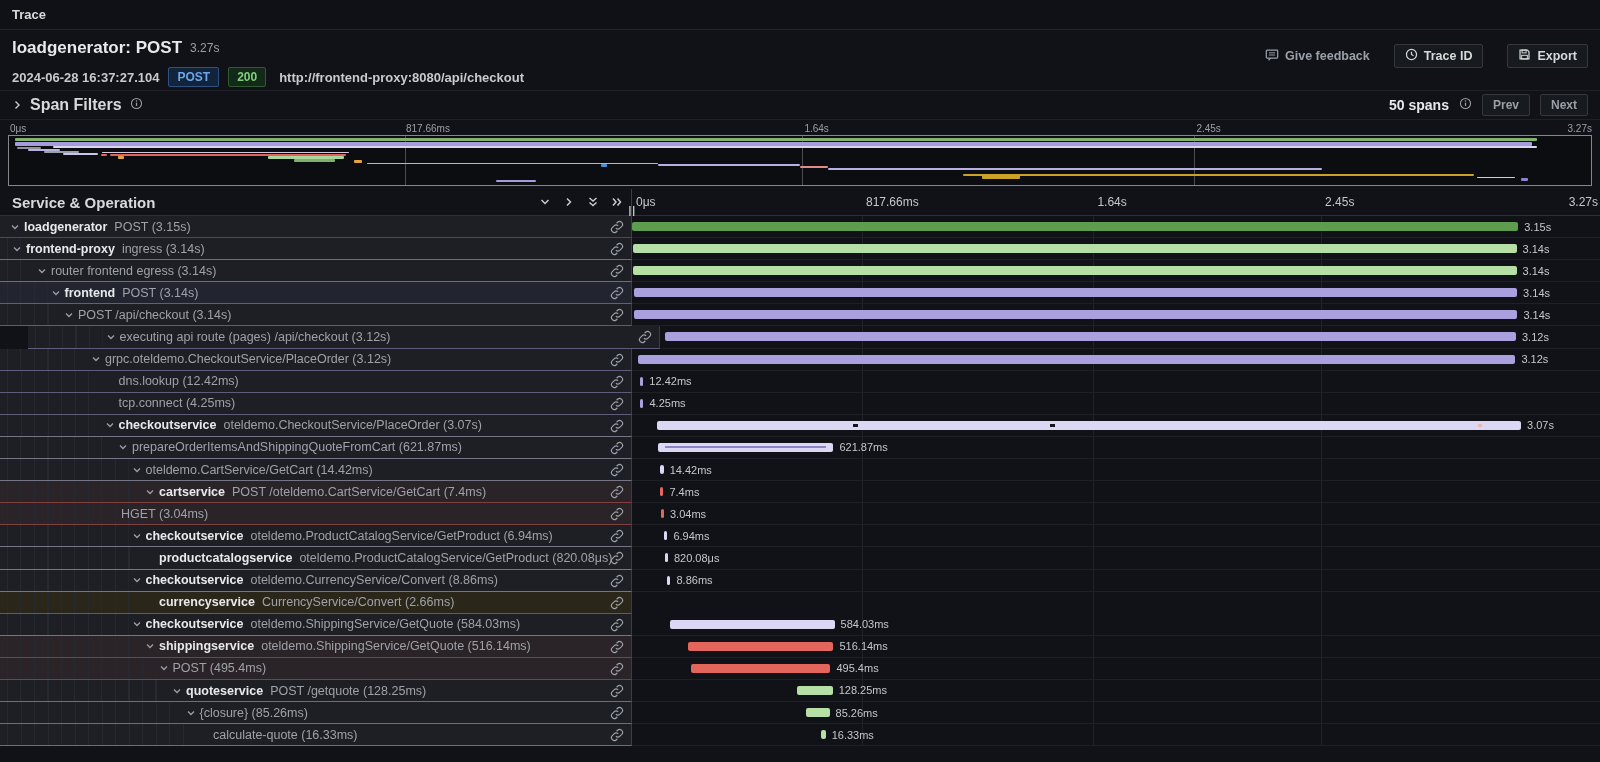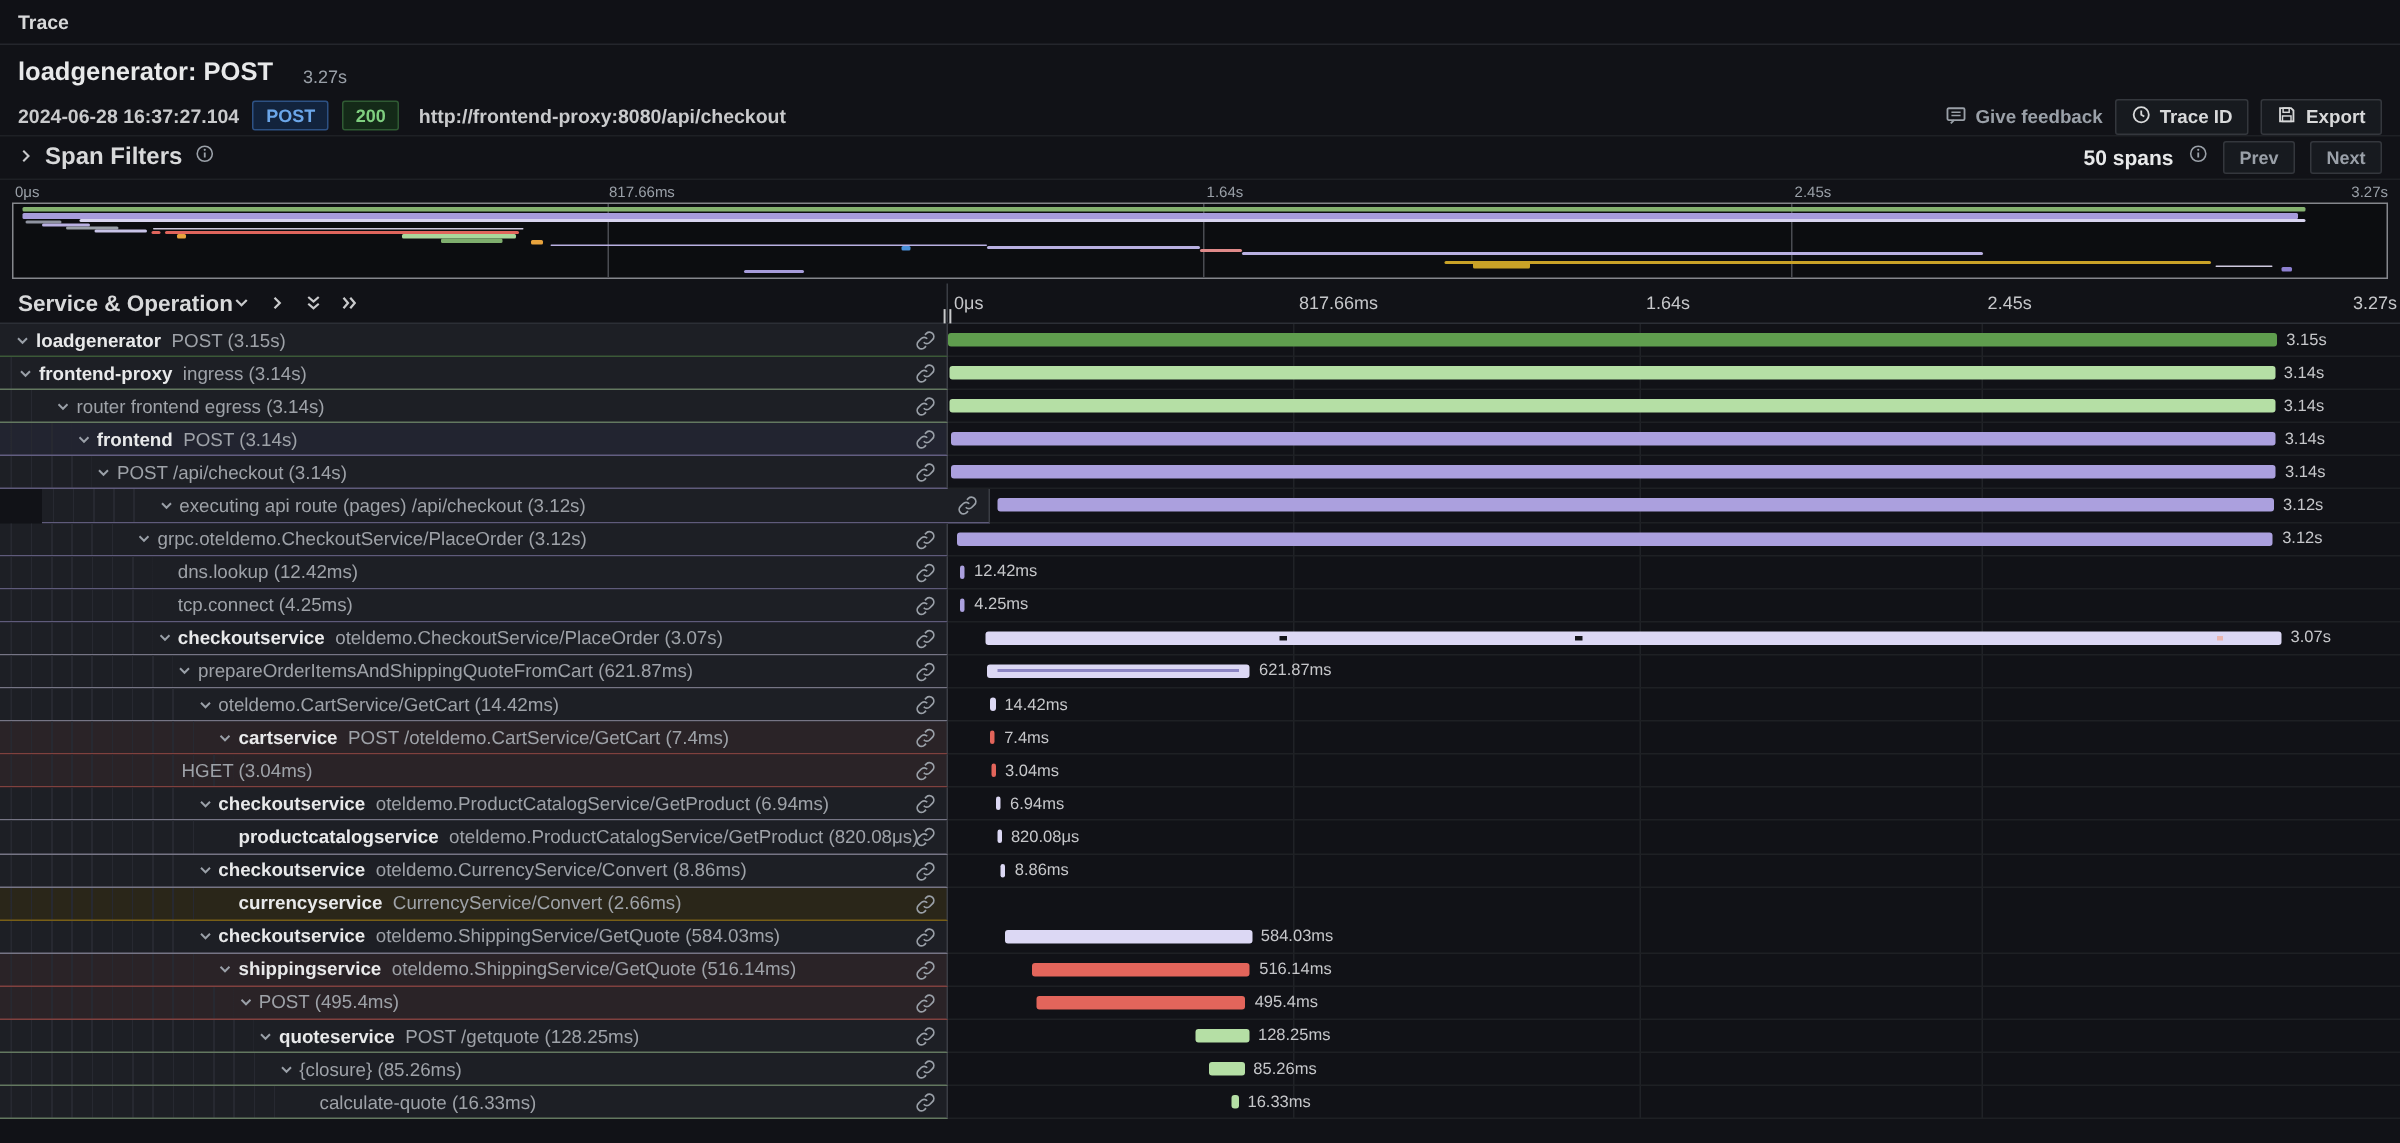--- a/index.html
+++ b/index.html
@@ -6,30 +6,30 @@
   html,body { width:1600px; height:762px; background:#111217; overflow:hidden;
     font-family:"Liberation Sans", sans-serif; color:#c9cacc; }
 
   
   .topstrip { height:30px; background:#101116; border-bottom:1px solid #24262c;
     display:flex; align-items:center; padding:0 12px; }
   .topstrip .apptitle { font-size:13px; font-weight:bold; color:#d8d9da; }
 
   
   .tracehead { height:60px; padding:6px 12px 0 12px; display:flex; justify-content:space-between; }
-  .th-left .titleline { display:flex; align-items:flex-end; gap:20px; margin-top:2px; }
+  .th-left .titleline { display:flex; align-items:center; gap:8px; margin-top:2px; }
   .trace-title { font-size:17px; font-weight:bold; color:#e8e9ea; }
   .trace-dur { font-size:12px; color:#9aa0a8; }
   .metaline { display:flex; align-items:center; gap:9px; margin-top:9px; }
   .ts { font-size:13px; color:#c9cacc; font-weight:bold; }
   .badge { font-size:12px; font-weight:bold; border-radius:2px; padding:2px 8px; }
   .badge.method { color:#6ba6e8; background:#12233c; border:1px solid #2d5183; }
   .badge.status { color:#7fcf7f; background:#142a18; border:1px solid #2f5a33; }
   .url { font-size:13px; font-weight:bold; color:#c9cacc; margin-left:4px; }
-  .th-right { display:flex; align-items:flex-end; gap:8px; padding-top:8px; }
+  .th-right { display:flex; align-items:flex-start; gap:24px; padding-top:8px; }
   .ghostbtn { display:flex; align-items:center; gap:6px; font-size:12.5px; font-weight:bold;
     color:#9aa0a8; background:none; border:none; height:24px; cursor:pointer; }
   .btn { display:flex; align-items:center; gap:6px; font-size:12.5px; font-weight:bold;
     color:#d8d9da; background:#171a1f; border:1px solid #34373d; border-radius:2px;
     height:24px; padding:0 10px; cursor:pointer; }
   .btn svg, .ghostbtn svg { flex:none; }
 
   
   .filterbar { height:30px; border-top:1px solid #1e2025; border-bottom:1px solid #1e2025;
     display:flex; align-items:center; justify-content:space-between; padding:0 12px; }
@@ -43,21 +43,21 @@
   
   .minimap-wrap { padding:2px 8px 0 8px; }
   .mm-labels { position:relative; height:13px; font-size:10px; color:#9aa0a8; }
   .mm-labels span { position:absolute; top:1px; }
   .mm-box { position:relative; height:51px; border:1px solid #85878c; background:#0c0d10; overflow:hidden; }
   .mm-grid { position:absolute; top:0; bottom:0; width:1px; background:#4a4c52; }
   .mm-seg { position:absolute; border-radius:1px; }
 
   
   .tablehead { height:27px; display:flex; margin-top:3px; border-bottom:1px solid #2c2f36; }
-  .thead-left { width:632px; flex:none; display:flex; align-items:center; justify-content:flex-start;
+  .thead-left { width:632px; flex:none; display:flex; align-items:center; justify-content:space-between;
     padding:0 8px 0 12px; border-right:1px solid #3a3d44; position:relative; }
   .thead-title { font-size:15px; font-weight:bold; color:#d8d9da; }
   .thead-icons { display:flex; align-items:center; gap:12px; }
   .icbtn { background:none; border:none; cursor:pointer; display:flex; padding:0; }
   .resize-handle { position:absolute; right:-5px; bottom:-1px; font-size:10px; color:#c9cacc;
     letter-spacing:1px; cursor:col-resize; font-weight:bold; }
   .thead-right { flex:1; position:relative; font-size:12px; color:#c6c7ca; }
   .thead-right .tick { position:absolute; top:6px; }
 
   

